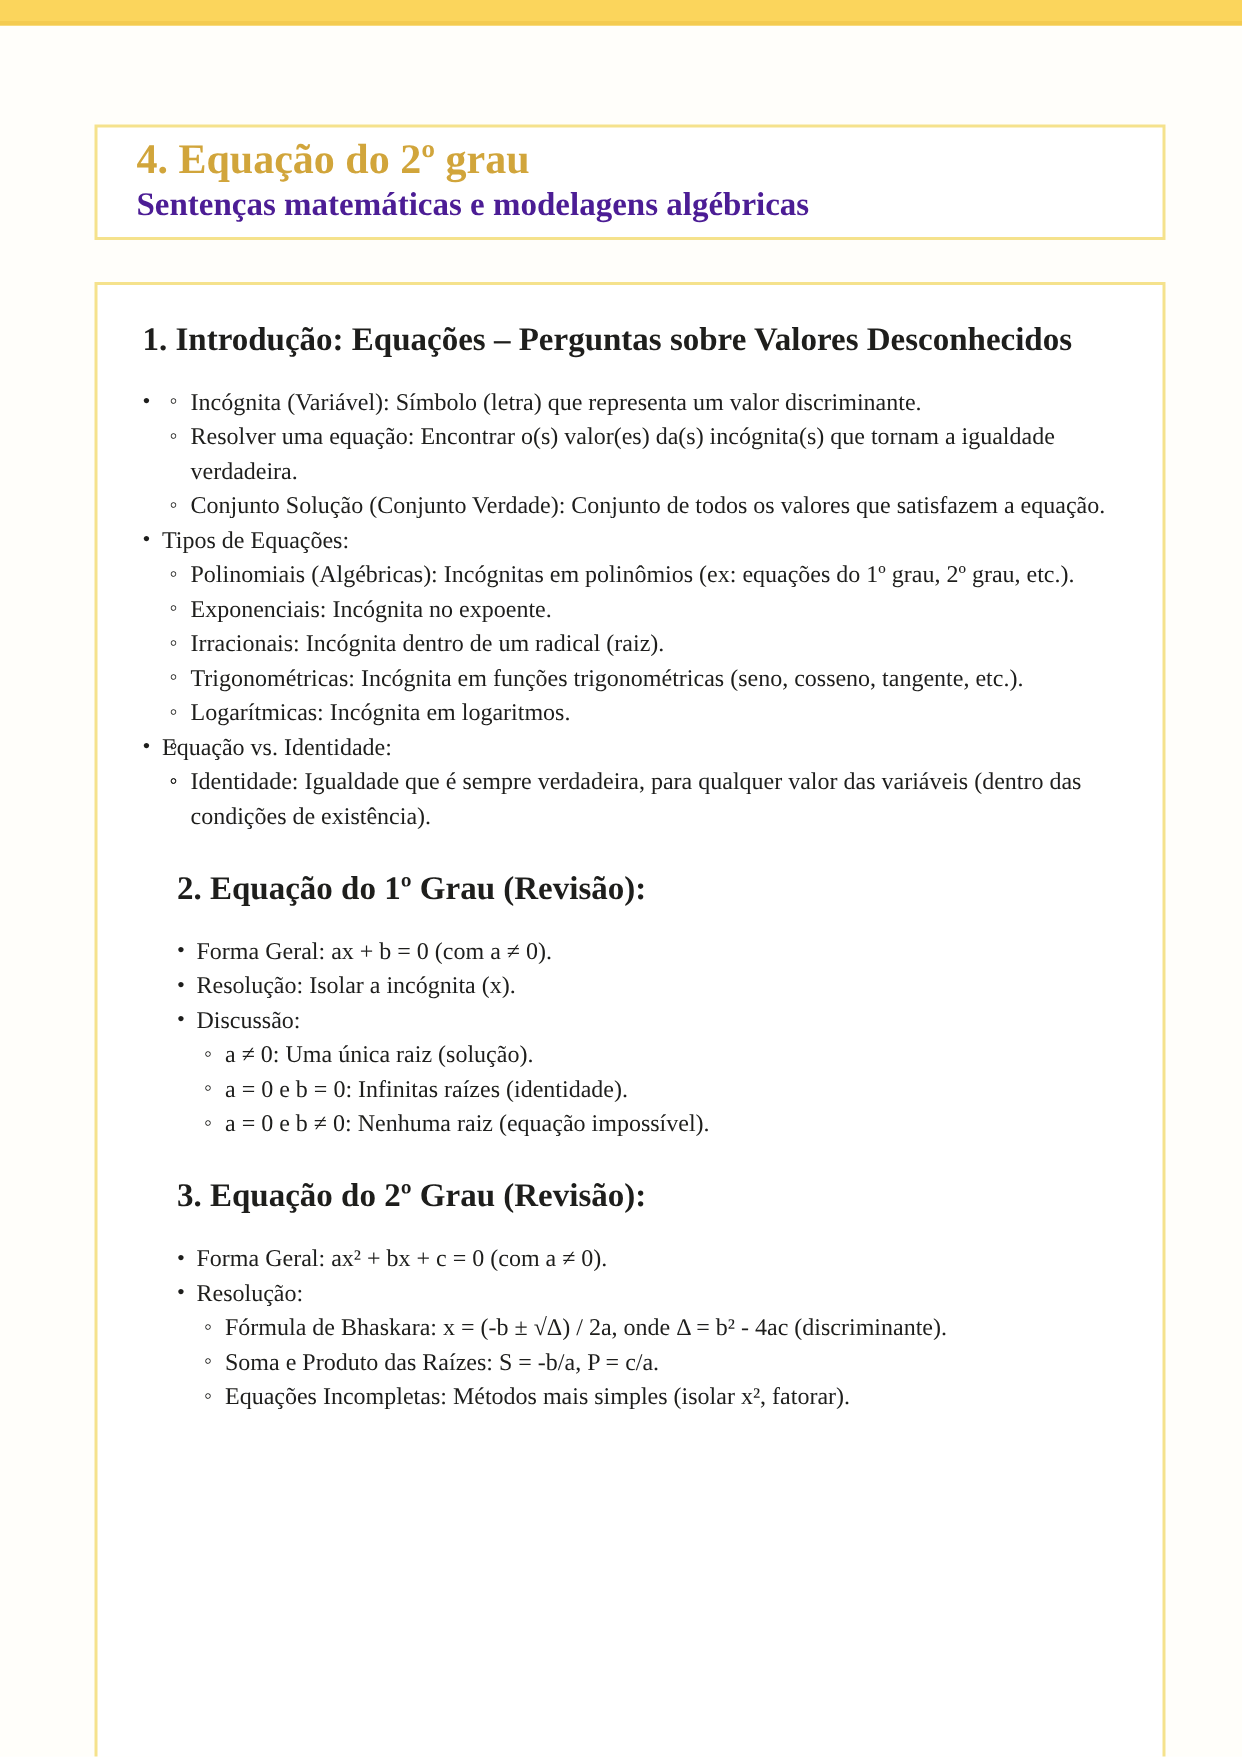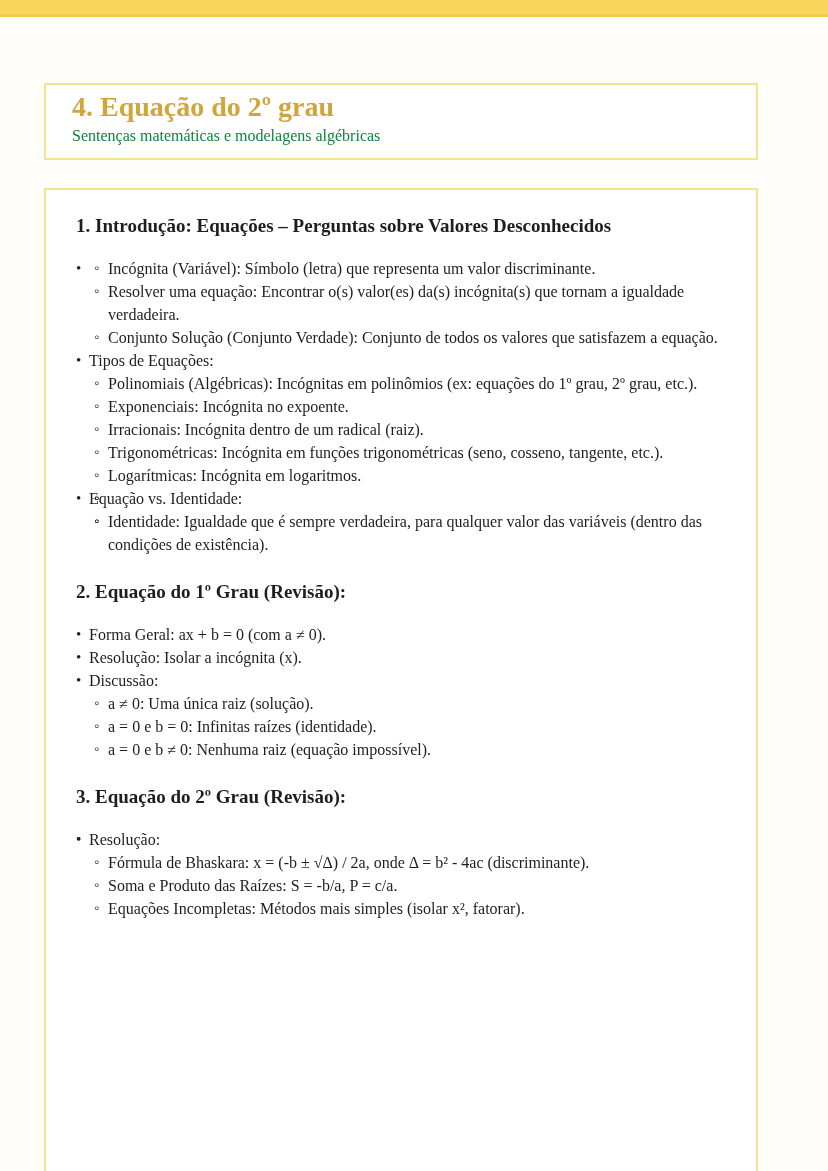--- a/index.html
+++ b/index.html
@@ -18,47 +18,48 @@
     position: absolute;
     left: 0; top: 0;
     width: 100%;
     height: 14px;
     background: var(--topbar, #FBD55C);
     border-bottom: 3px solid var(--topbar-edge, #F4CB50);
   }
 
   .card {
     position: absolute;
-    left: 44px;
+    left: 63px;
     width: 714px;
     background: #FFFFFF;
     border: 2px solid var(--card-border, #F5E28C);
     box-sizing: border-box;
   }
   .title-card { top: 83px; height: 77px; padding: 5px 26px 0; }
   .content-card { top: 188px; height: 1040px; padding: 24px 30px 0; }
 
   h1.doc-title {
     margin: 0;
     font-size: 28px;
     line-height: 34px;
     font-weight: bold;
     color: var(--title-color, #D1A53B);
   }
   p.doc-subtitle {
     margin: 0;
-    font-size: 16px;
+    font-size: 22px;
     line-height: 24px;
-    color: #15803d;
-  }
-
-  .doc-section + .doc-section { margin-top: 24px; }
+    color: #4c1d95;
+    font-weight: bold;
+  }
+
+  .doc-section + .doc-section { margin-top: 24px; margin-left: 23px; }
   .section-heading {
     margin: 0 0 20px 0;
-    font-size: 19px;
+    font-size: 22px;
     line-height: 23px;
     font-weight: bold;
   }
   .item {
     position: relative;
     font-size: 16px;
     line-height: 23px;
   }
   .item .marker {
     position: absolute;
@@ -193,20 +194,21 @@
     <span class="item-text">a = 0 e b ≠ 0: Nenhuma raiz (equação impossível).</span>
   </div>
 </div>
   </section>
 
   <section class="doc-section">
     <h2 class="section-heading">3. Equação do 2º Grau (Revisão):</h2>
     <div class="items">
   <div class="item l1">
     <span class="marker">•</span>
+    <span class="item-text">Forma Geral: ax² + bx + c = 0 (com a ≠ 0).</span>
   </div>
 
   <div class="item l1">
     <span class="marker">•</span>
     <span class="item-text">Resolução:</span>
   </div>
 
   <div class="item l2">
     <span class="marker">◦</span>
     <span class="item-text">Fórmula de Bhaskara: x = (-b ± √Δ) / 2a, onde Δ = b² - 4ac (discriminante).</span>

